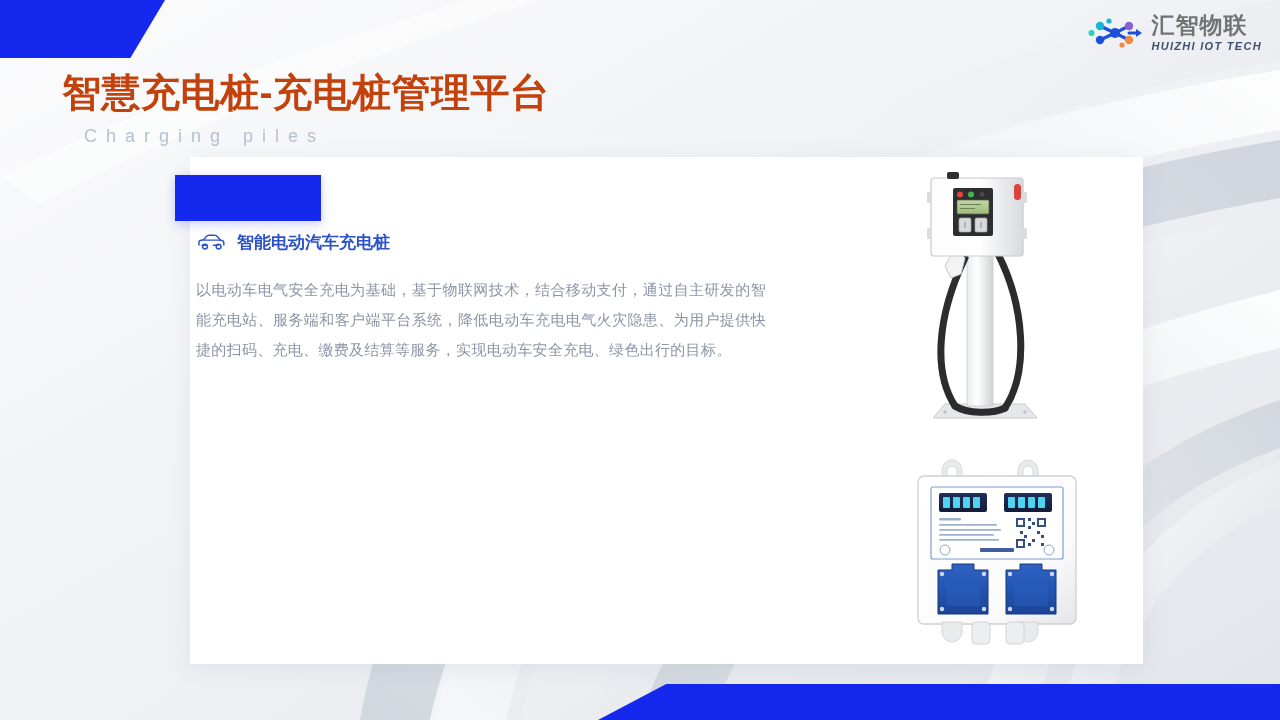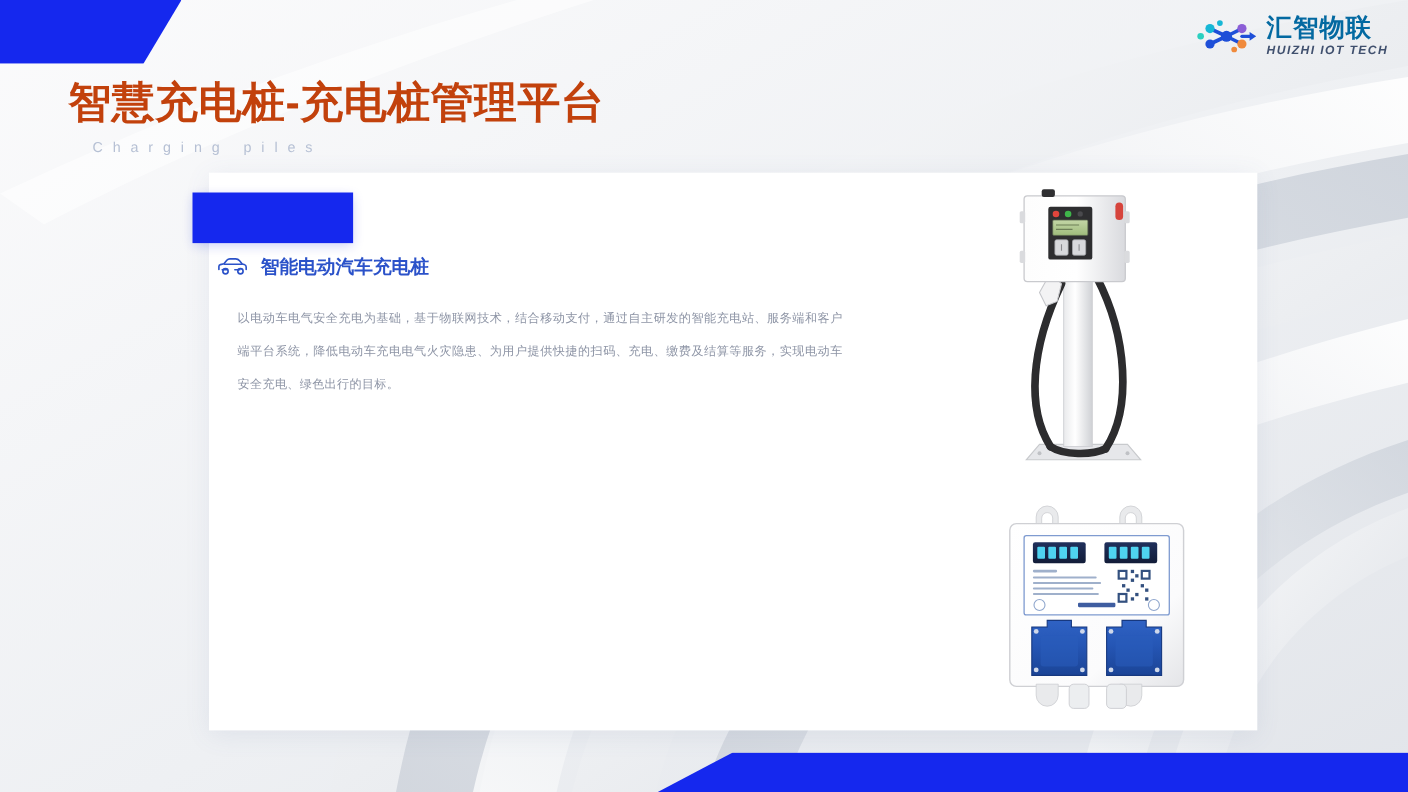--- a/index.html
+++ b/index.html
@@ -58,41 +58,41 @@
     font-weight: bold;
     color: #c2410c;
     letter-spacing: 0.5px;
     white-space: nowrap;
   }
 
   .page-subtitle {
     position: absolute;
     left: 84px;
     top: 126px;
-    font-size: 13px;
+    font-size: 18px;
     color: #b6c0d4;
     letter-spacing: 9px;
     white-space: nowrap;
   }
 
   
   .logo {
     position: absolute;
     right: 18px;
     top: 14px;
     display: flex;
     align-items: center;
     gap: 7px;
   }
   .logo-mark { width: 56px; height: 36px; flex: none; }
   .logo-text { display: flex; flex-direction: column; line-height: 1; }
   .logo-cn {
     font-size: 23px;
     font-weight: bold;
-    color: #0369a1;
+    color: #737373;
     letter-spacing: 1px;
     white-space: nowrap;
   }
   .logo-en {
     font-size: 11px;
     font-weight: bold;
     font-style: italic;
     color: #40506e;
     letter-spacing: 1.3px;
     margin-top: 4px;
@@ -139,26 +139,25 @@
     align-items: flex-start;
     gap: 11px;
     color: #2b52c9;
     font-size: 17px;
     font-weight: bold;
     margin-bottom: 21px;
   }
   .section-head .icon { flex: none; width: 30px; height: 22px; display: block; }
 
   .section-body {
-    font-size: 11px;
+    font-size: 15px;
     line-height: 30px;
     color: #8d94a5;
     text-align: justify;
     letter-spacing: 0.3px;
-    margin-left: 20px;
   }
 
   
   .product {
     position: absolute;
   }
   .product-ev { left: 893px; top: 166px; width: 220px; height: 260px; }
   .product-box { left: 898px; top: 452px; width: 215px; height: 205px; }
 </style>
 </head>

